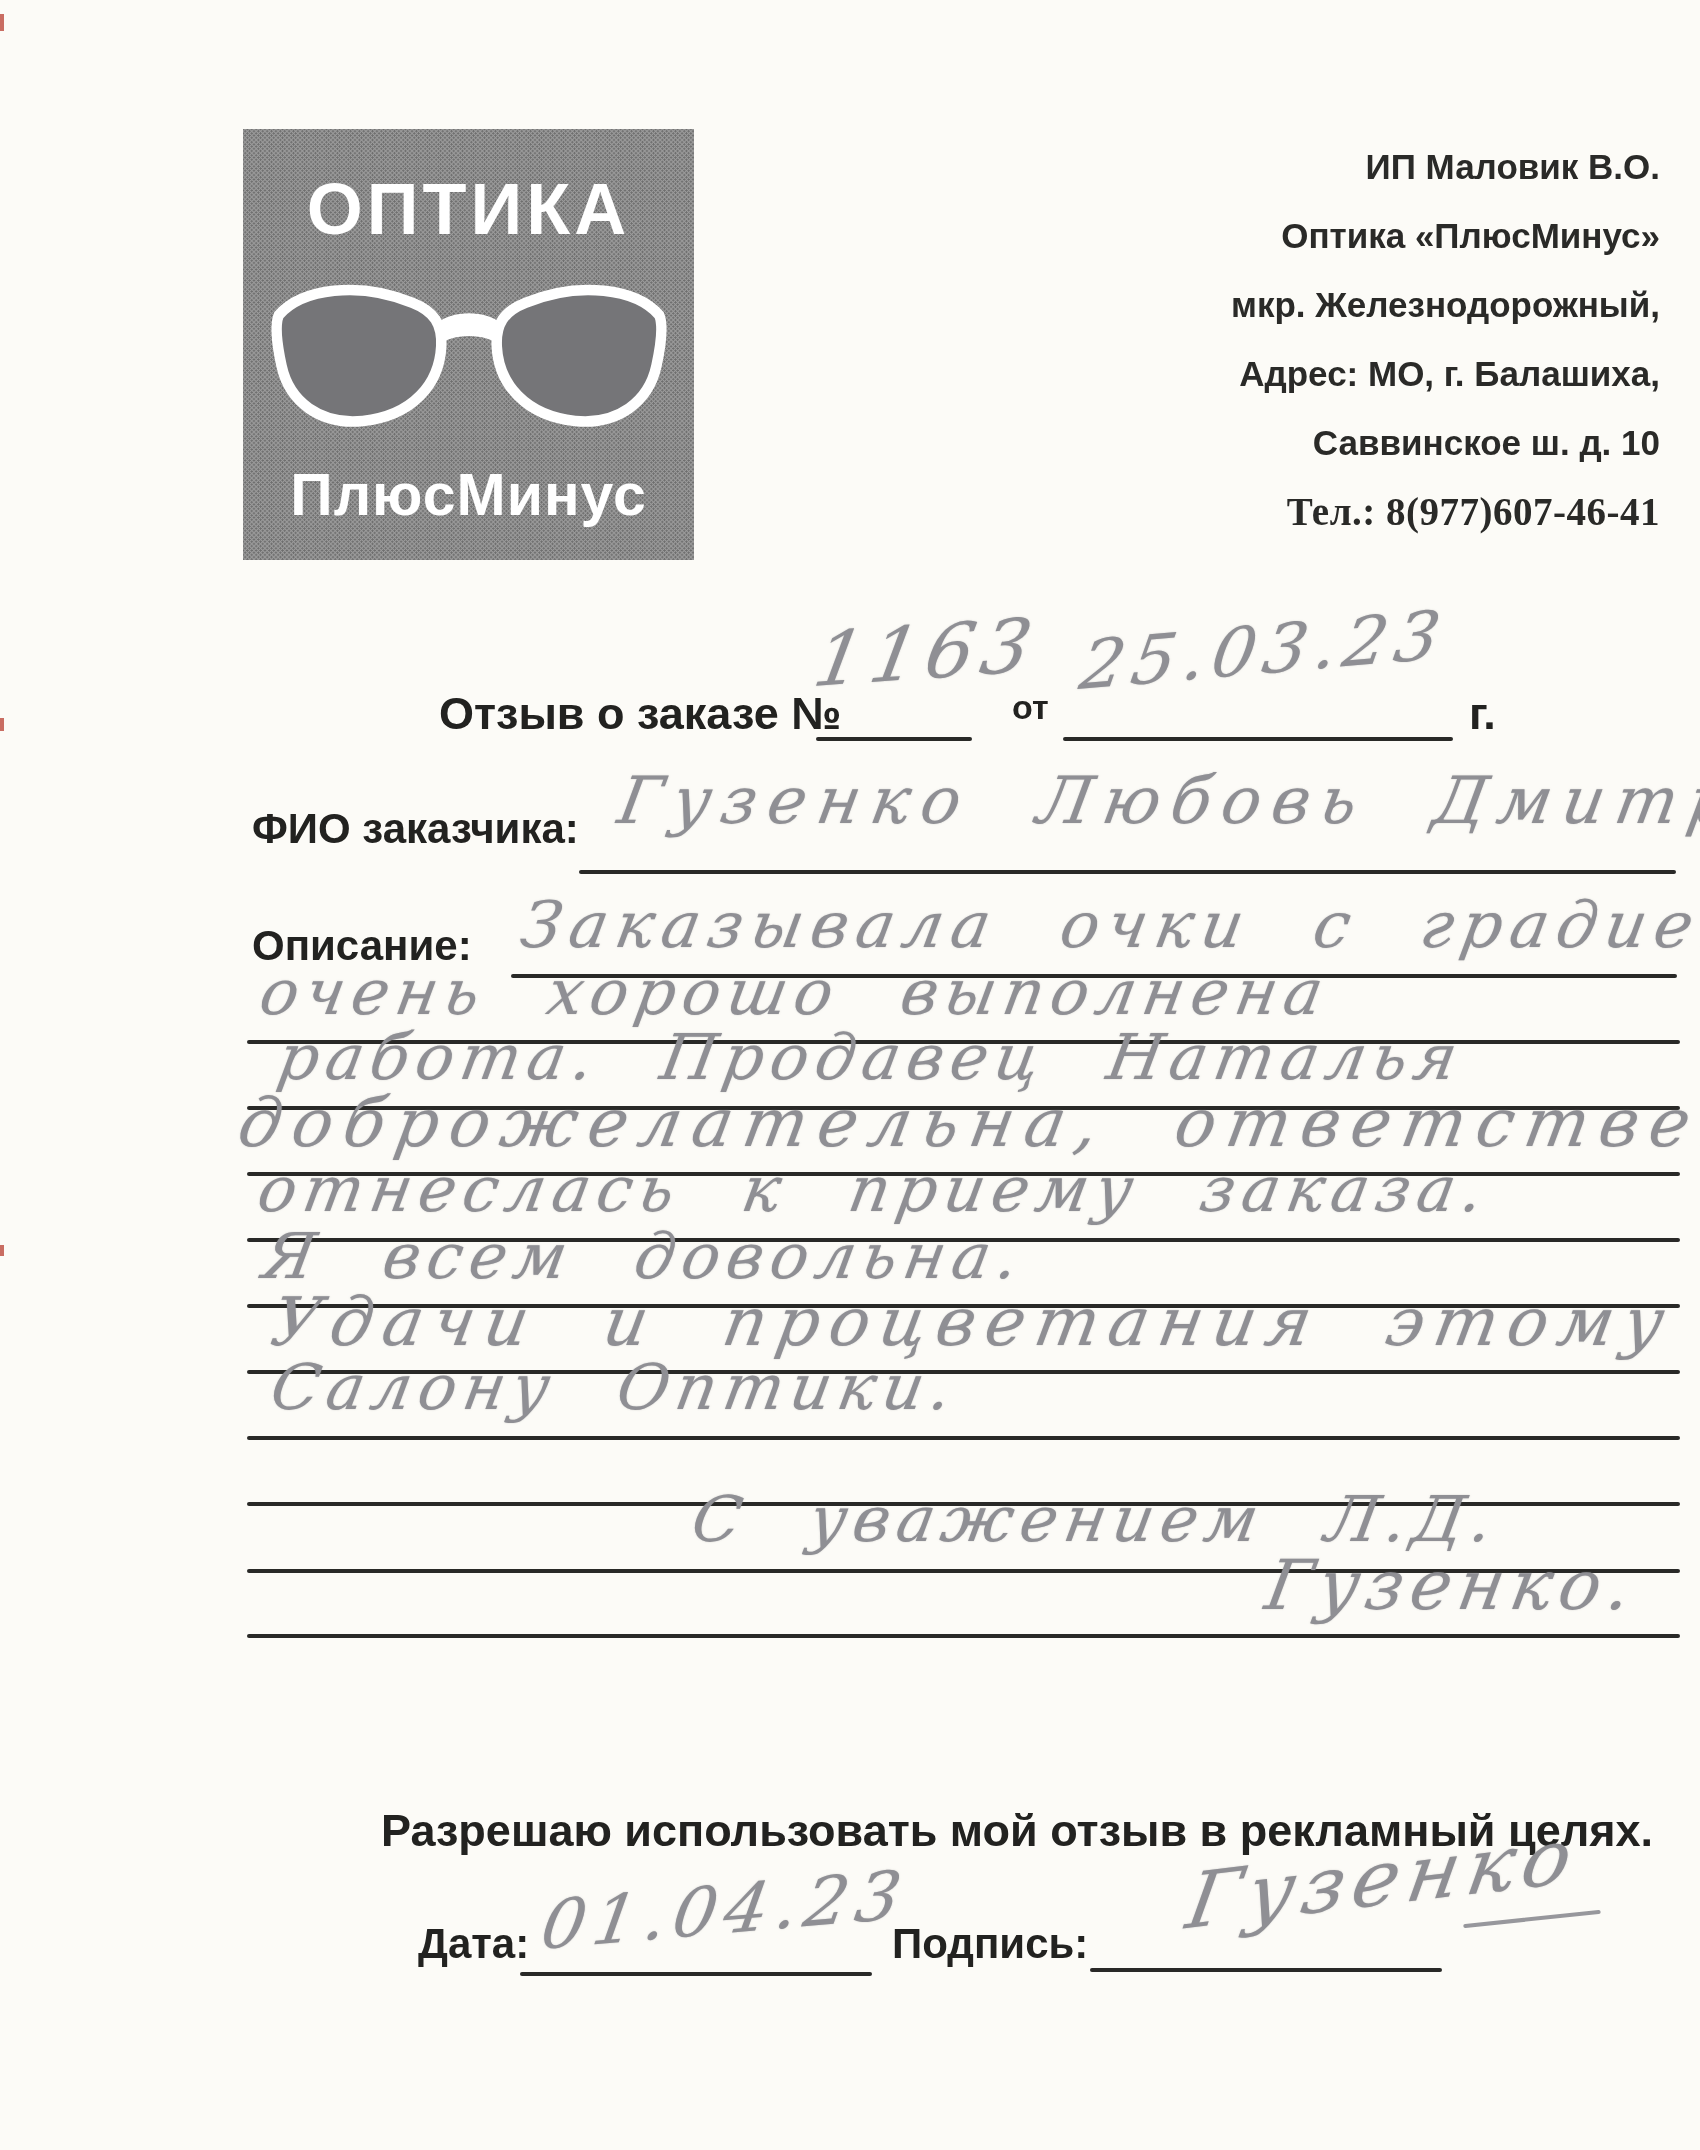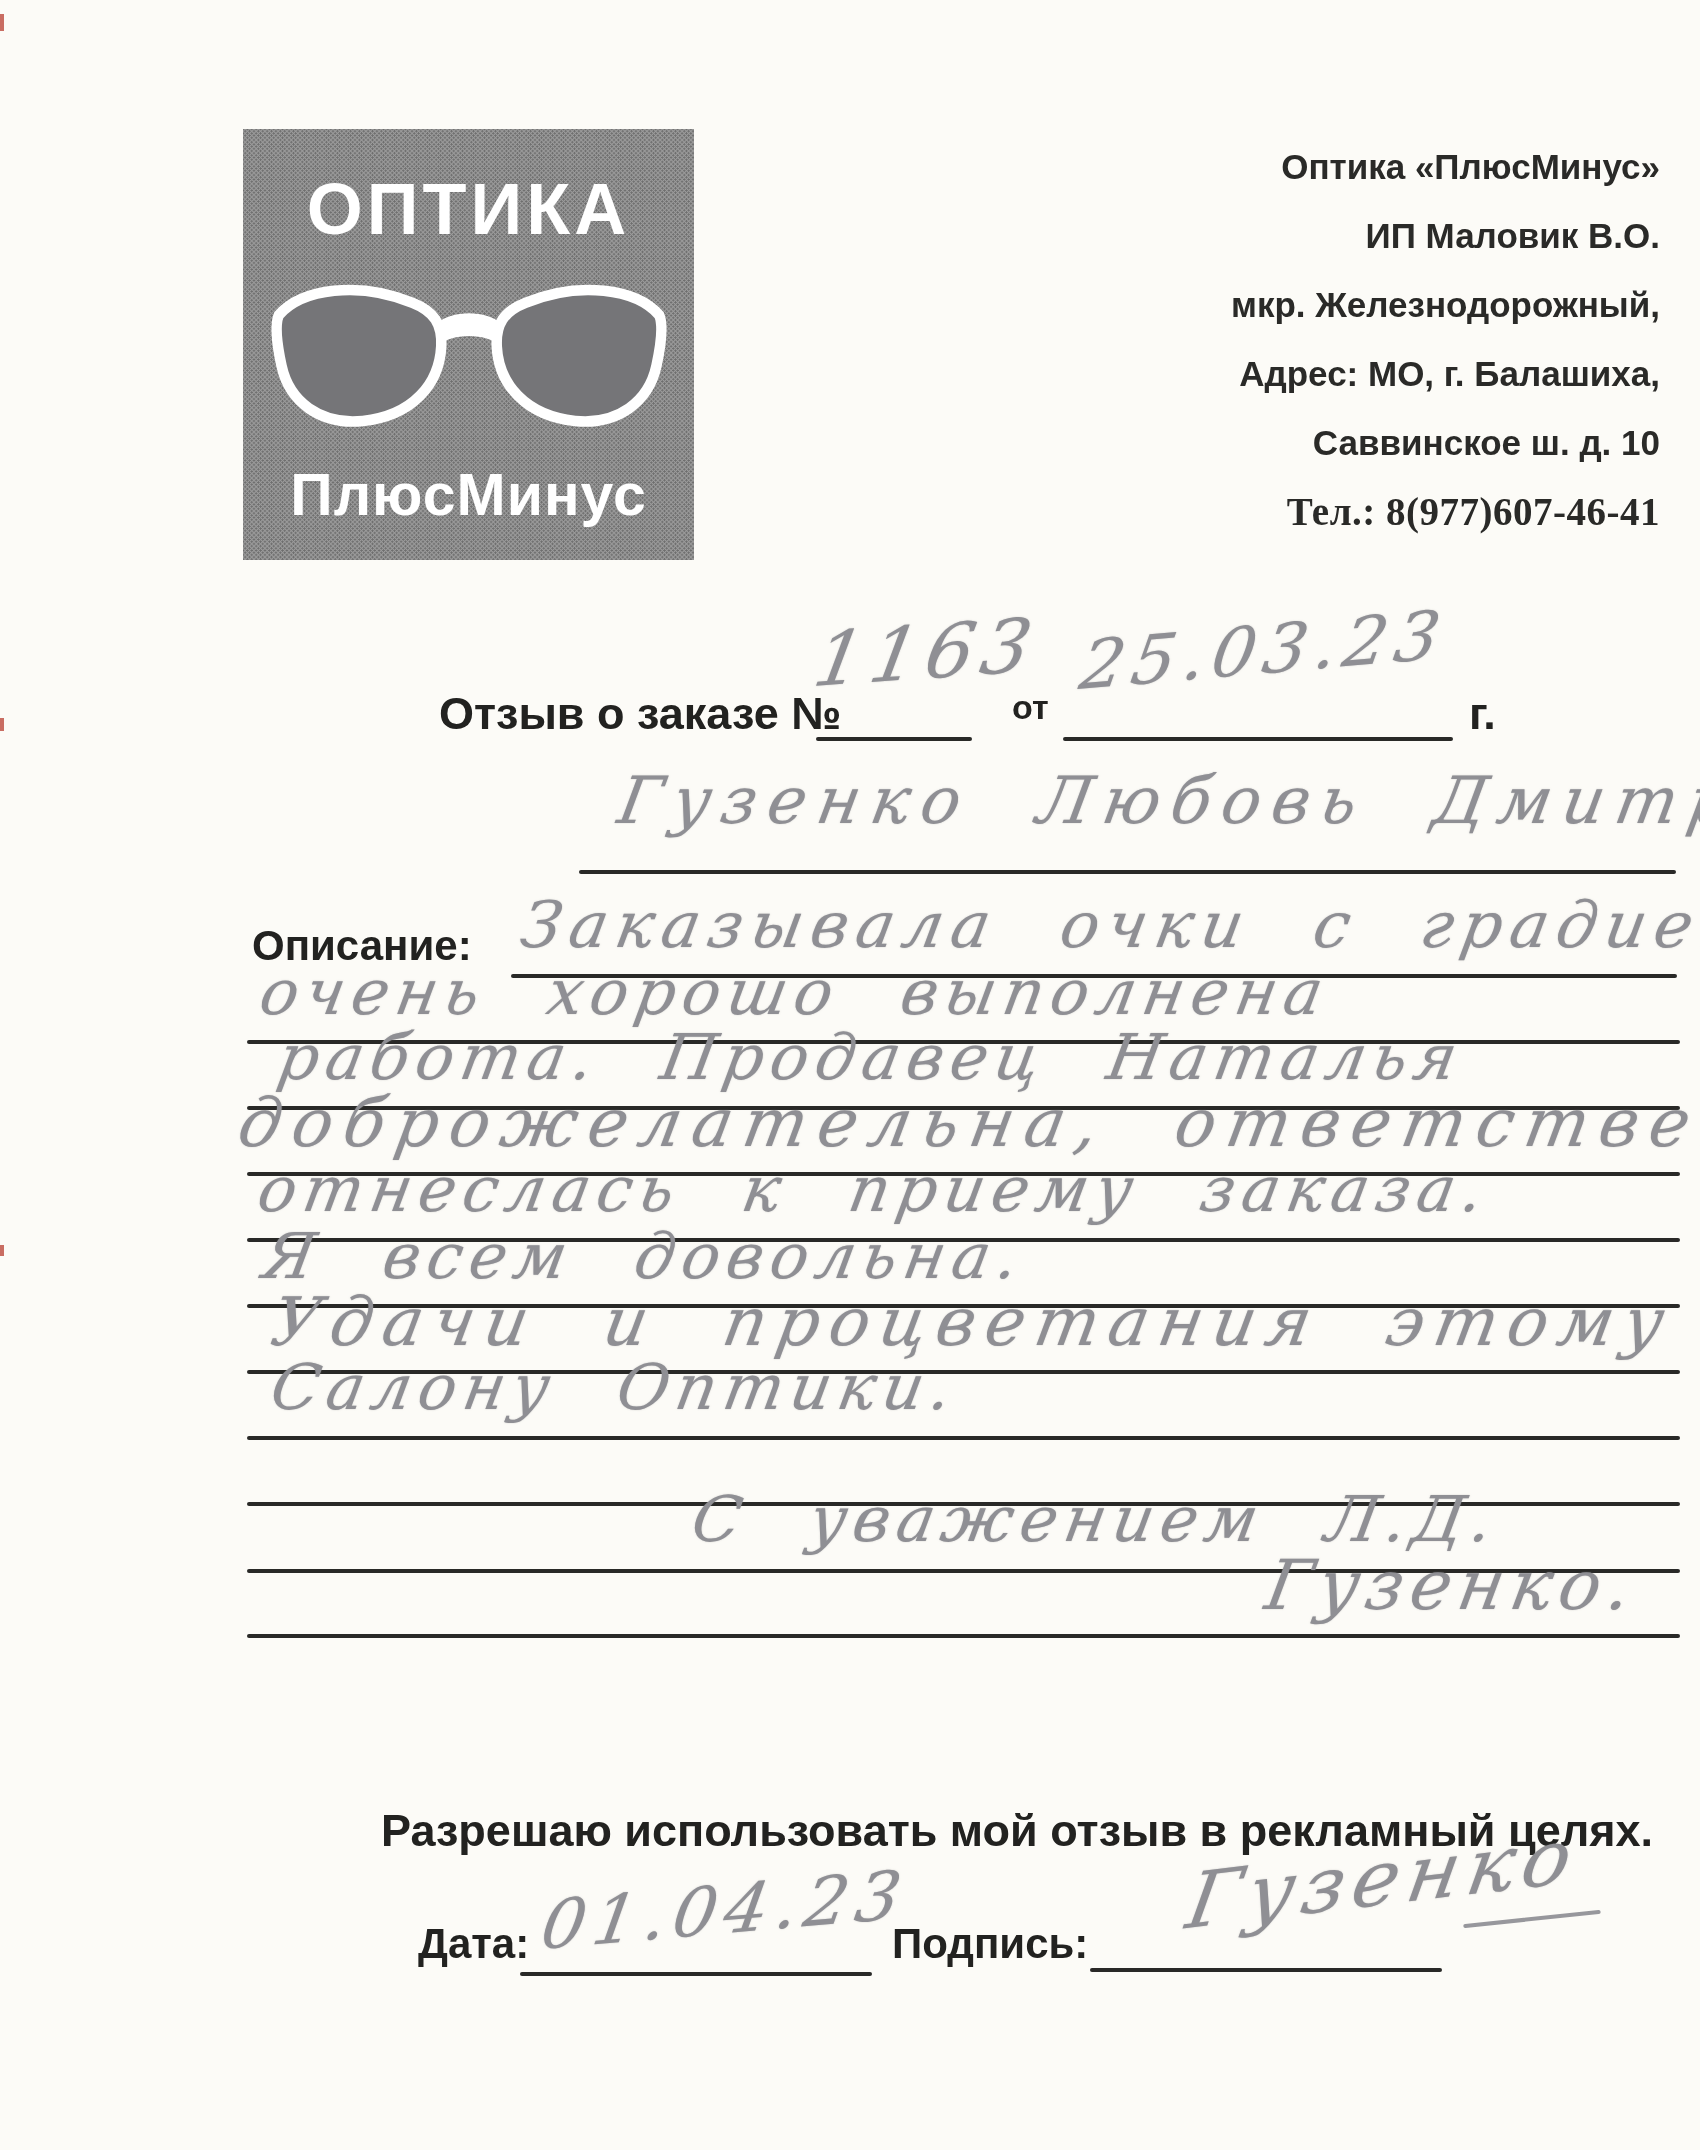--- a/index.html
+++ b/index.html
@@ -54,36 +54,37 @@
           <path d="M22,78 C70,22 190,6 302,52 C348,70 364,98 362,142 C358,222 302,288 198,299 C108,308 44,258 28,184 C18,138 13,100 22,78 Z"></path>
           <path d="M818,78 C770,22 650,6 538,52 C492,70 476,98 478,142 C482,222 538,288 642,299 C732,308 796,258 812,184 C822,138 827,100 818,78 Z"></path>
         </g>
         <path d="M352,96 C382,66 458,66 488,96 L488,144 C458,114 382,114 352,144 Z" fill="#ffffff"></path>
       </svg>
     </span>
     <div class="logo-sub">ПлюсМинус</div>
   </div>
 
   <div class="company">
+    <div>ИП Маловик В.О.</div>
     <div>Оптика «ПлюсМинус»</div>
-    <div>ИП Маловик В.О.</div>
     <div>мкр. Железнодорожный,</div>
     <div>Адрес: МО, г. Балашиха,</div>
     <div>Саввинское ш. д. 10</div>
     <div class="phone">Тел.: 8(977)607-46-41</div>
   </div>
 
   <div class="print" style="left:439px;top:688px;font-size:45px;">Отзыв о заказе №</div>
   <div class="rule" style="left:816px;top:737px;width:156px;"></div>
   <div class="hw" style="left:808px;top:619px;font-size:75px;transform:skewX(-14deg) rotate(-4deg);">1163</div>
   <div class="print" style="left:1012px;top:688px;font-size:34px;">от</div>
   <div class="rule" style="left:1063px;top:737px;width:390px;"></div>
   <div class="hw" style="left:1075px;top:629px;font-size:68px;transform:skewX(-14deg) rotate(-5deg);">25.03.23</div>
   <div class="print" style="left:1469px;top:688px;font-size:45px;">г.</div>
 
+  <div class="print" style="left:252px;top:805px;font-size:42px;">ФИО заказчика:</div>
   <div class="rule" style="left:579px;top:870px;width:1097px;"></div>
   <div class="hw" style="left:613px;top:765px;font-size:65px;letter-spacing:11px;">Гузенко Любовь Дмитриевна</div>
 
   <div class="print" style="left:252px;top:922px;font-size:42px;">Описание:</div>
 
   <div class="rule" style="left:511px;top:974px;width:1166px;"></div>
   <div class="rule" style="left:247px;top:1040px;width:1433px;"></div>
   <div class="rule" style="left:247px;top:1106px;width:1433px;"></div>
   <div class="rule" style="left:247px;top:1172px;width:1433px;"></div>
   <div class="rule" style="left:247px;top:1238px;width:1433px;"></div>

